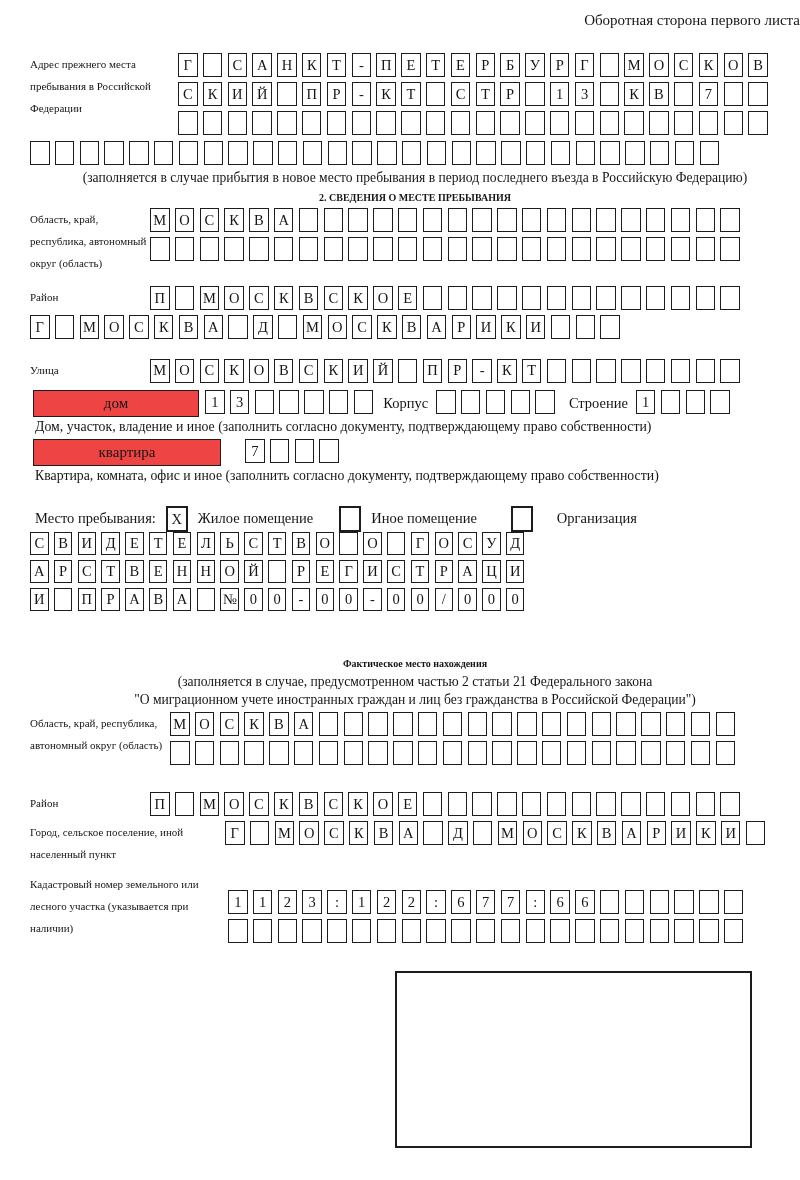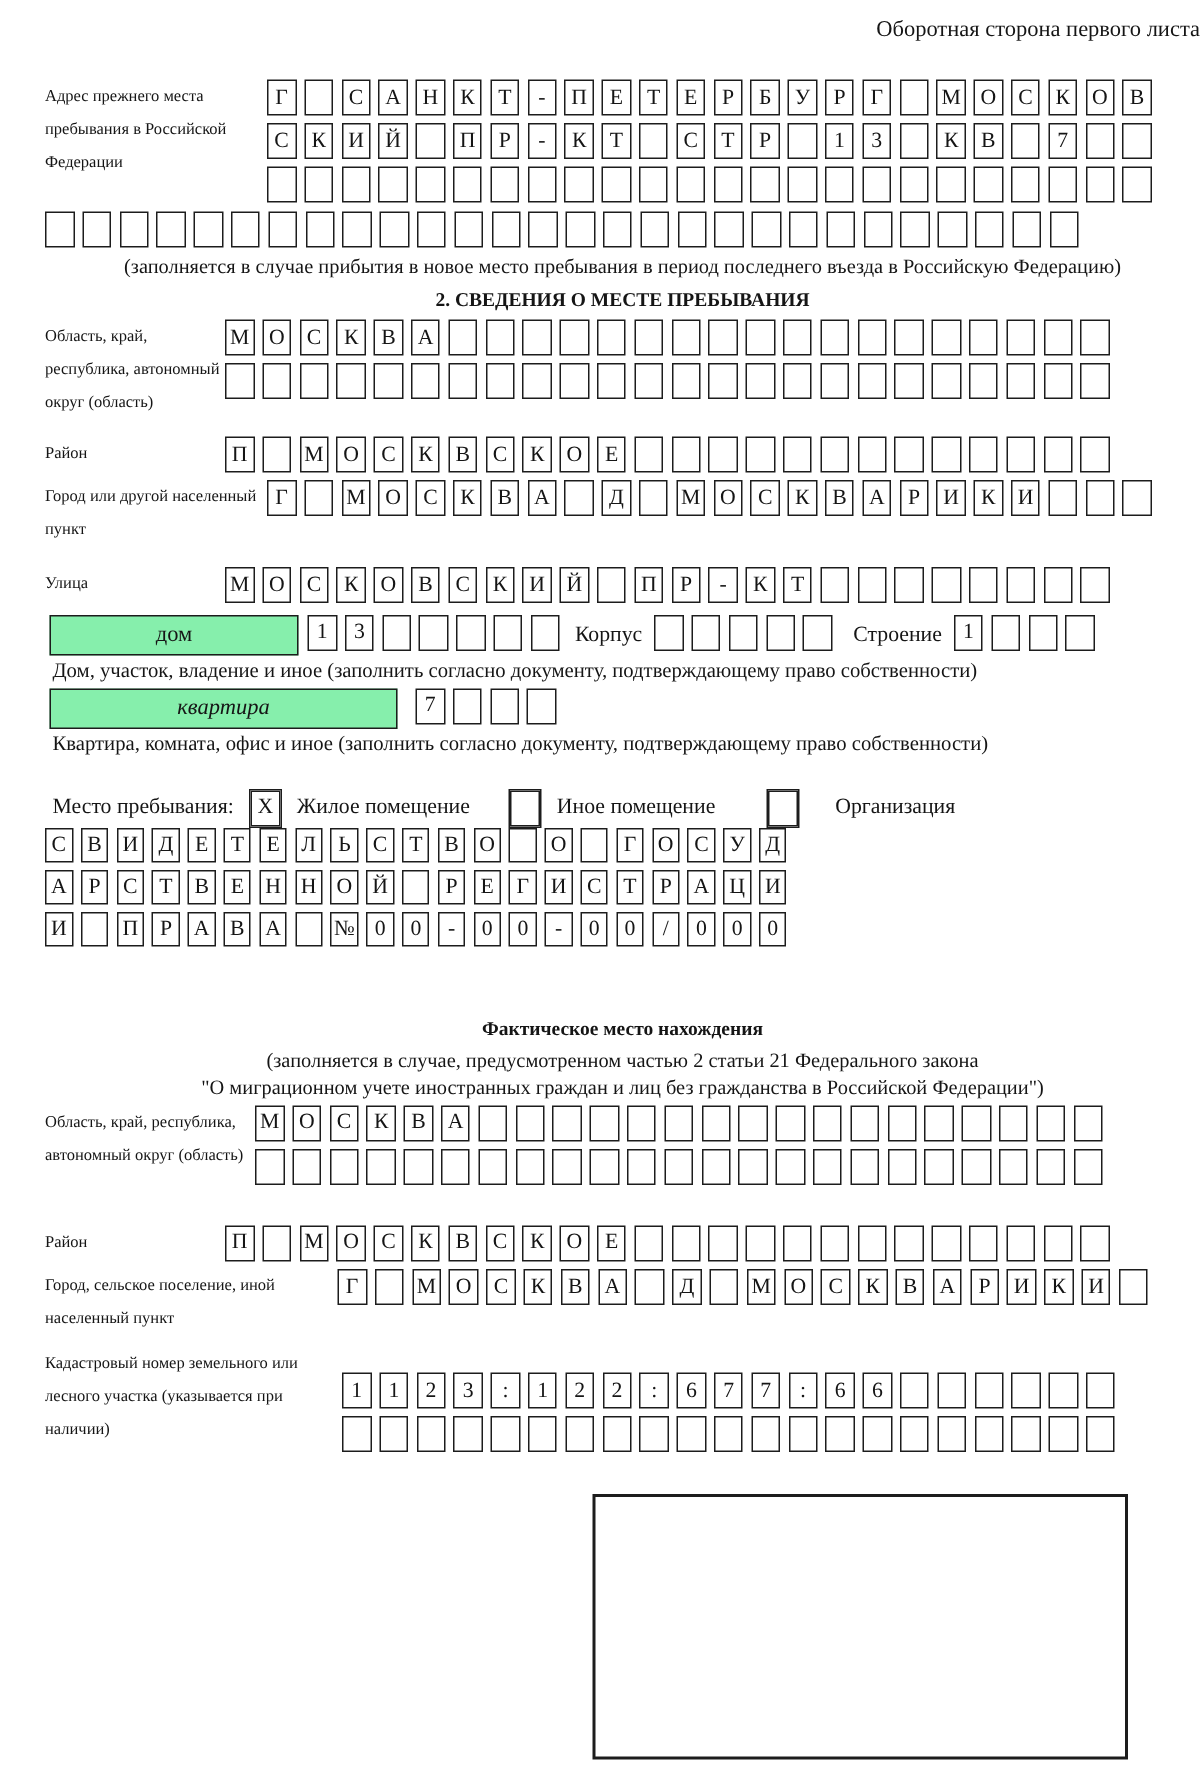--- a/index.html
+++ b/index.html
@@ -20,25 +20,25 @@
   .cell{
     flex:none;box-sizing:border-box;
     width:19.5px;height:24px;border:1.8px solid #1c1c1c;
     display:flex;align-items:center;justify-content:center;
     font-size:14.5px;line-height:1;background:#fff;
   }
   .sm .cell{width:18.5px;height:23px;}
 
   .caption{font-size:13.6px;text-align:center;margin:2px 0 4px 0;}
   .caption-left{font-size:13.8px;text-align:left;margin:1px 0 4px 5px;}
-  .sec-title{font-weight:bold;font-size:13px;text-align:center;margin:6px 0 5px 0;}
+  .sec-title{font-weight:bold;font-size:10px;text-align:center;margin:6px 0 5px 0;}
 
   .domrow{display:flex;align-items:flex-start;margin:2px 0 2px 3px;}
   .widebox{box-sizing:border-box;border:1.8px solid #1c1c1c;height:27px;
-    display:flex;align-items:center;justify-content:center;font-size:15px;background:#86efac;flex:none;}
+    display:flex;align-items:center;justify-content:center;font-size:15px;background:#ef4444;flex:none;}
   .inline-label{font-size:14.5px;line-height:27px;flex:none;}
 
   .mestorow{display:flex;align-items:center;margin:22px 0 0 5px;font-size:14.5px;}
   .checkbox{flex:none;box-sizing:border-box;width:22px;height:26px;border:1.8px solid #1c1c1c;
     display:flex;align-items:center;justify-content:center;font-size:15px;margin:0 10px;}
   .checkbox:first-of-type{margin-left:14px;}
 
   .stamp-wrap{margin-left:365px;margin-top:6px;}
   .stamp-box{box-sizing:border-box;width:357px;height:177px;border:2px solid #1c1c1c;background:#fff;}
 </style>
@@ -250,21 +250,20 @@
           <span class="cell"></span>
           <span class="cell"></span>
           <span class="cell"></span>
           <span class="cell"></span>
           <span class="cell"></span>
         </div>
       </div>
   </div>
 
   <div class="field">
-    <div class="label w148">Город или другой населенный пункт</div>
     <div class="rows">
         <div class="cellrow">
           <span class="cell">Г</span>
           <span class="cell"></span>
           <span class="cell">М</span>
           <span class="cell">О</span>
           <span class="cell">С</span>
           <span class="cell">К</span>
           <span class="cell">В</span>
           <span class="cell">А</span>
@@ -343,21 +342,21 @@
     <div class="cellrow" style="margin-bottom:0;">
         <span class="cell">1</span>
         <span class="cell"></span>
         <span class="cell"></span>
         <span class="cell"></span>
       </div>
   </div>
   <div class="caption-left">Дом, участок, владение и иное (заполнить согласно документу, подтверждающему право собственности)</div>
 
   <div class="domrow">
-    <div class="widebox" style="width:232px;margin-right:12px;font-style:italic;">квартира</div>
+    <div class="widebox" style="width:188px;margin-right:24px;">квартира</div>
     <div class="cellrow" style="margin-bottom:0;">
         <span class="cell">7</span>
         <span class="cell"></span>
         <span class="cell"></span>
         <span class="cell"></span>
       </div>
   </div>
   <div class="caption-left">Квартира, комната, офис и иное (заполнить согласно документу, подтверждающему право собственности)</div>
 
   <div class="mestorow">

